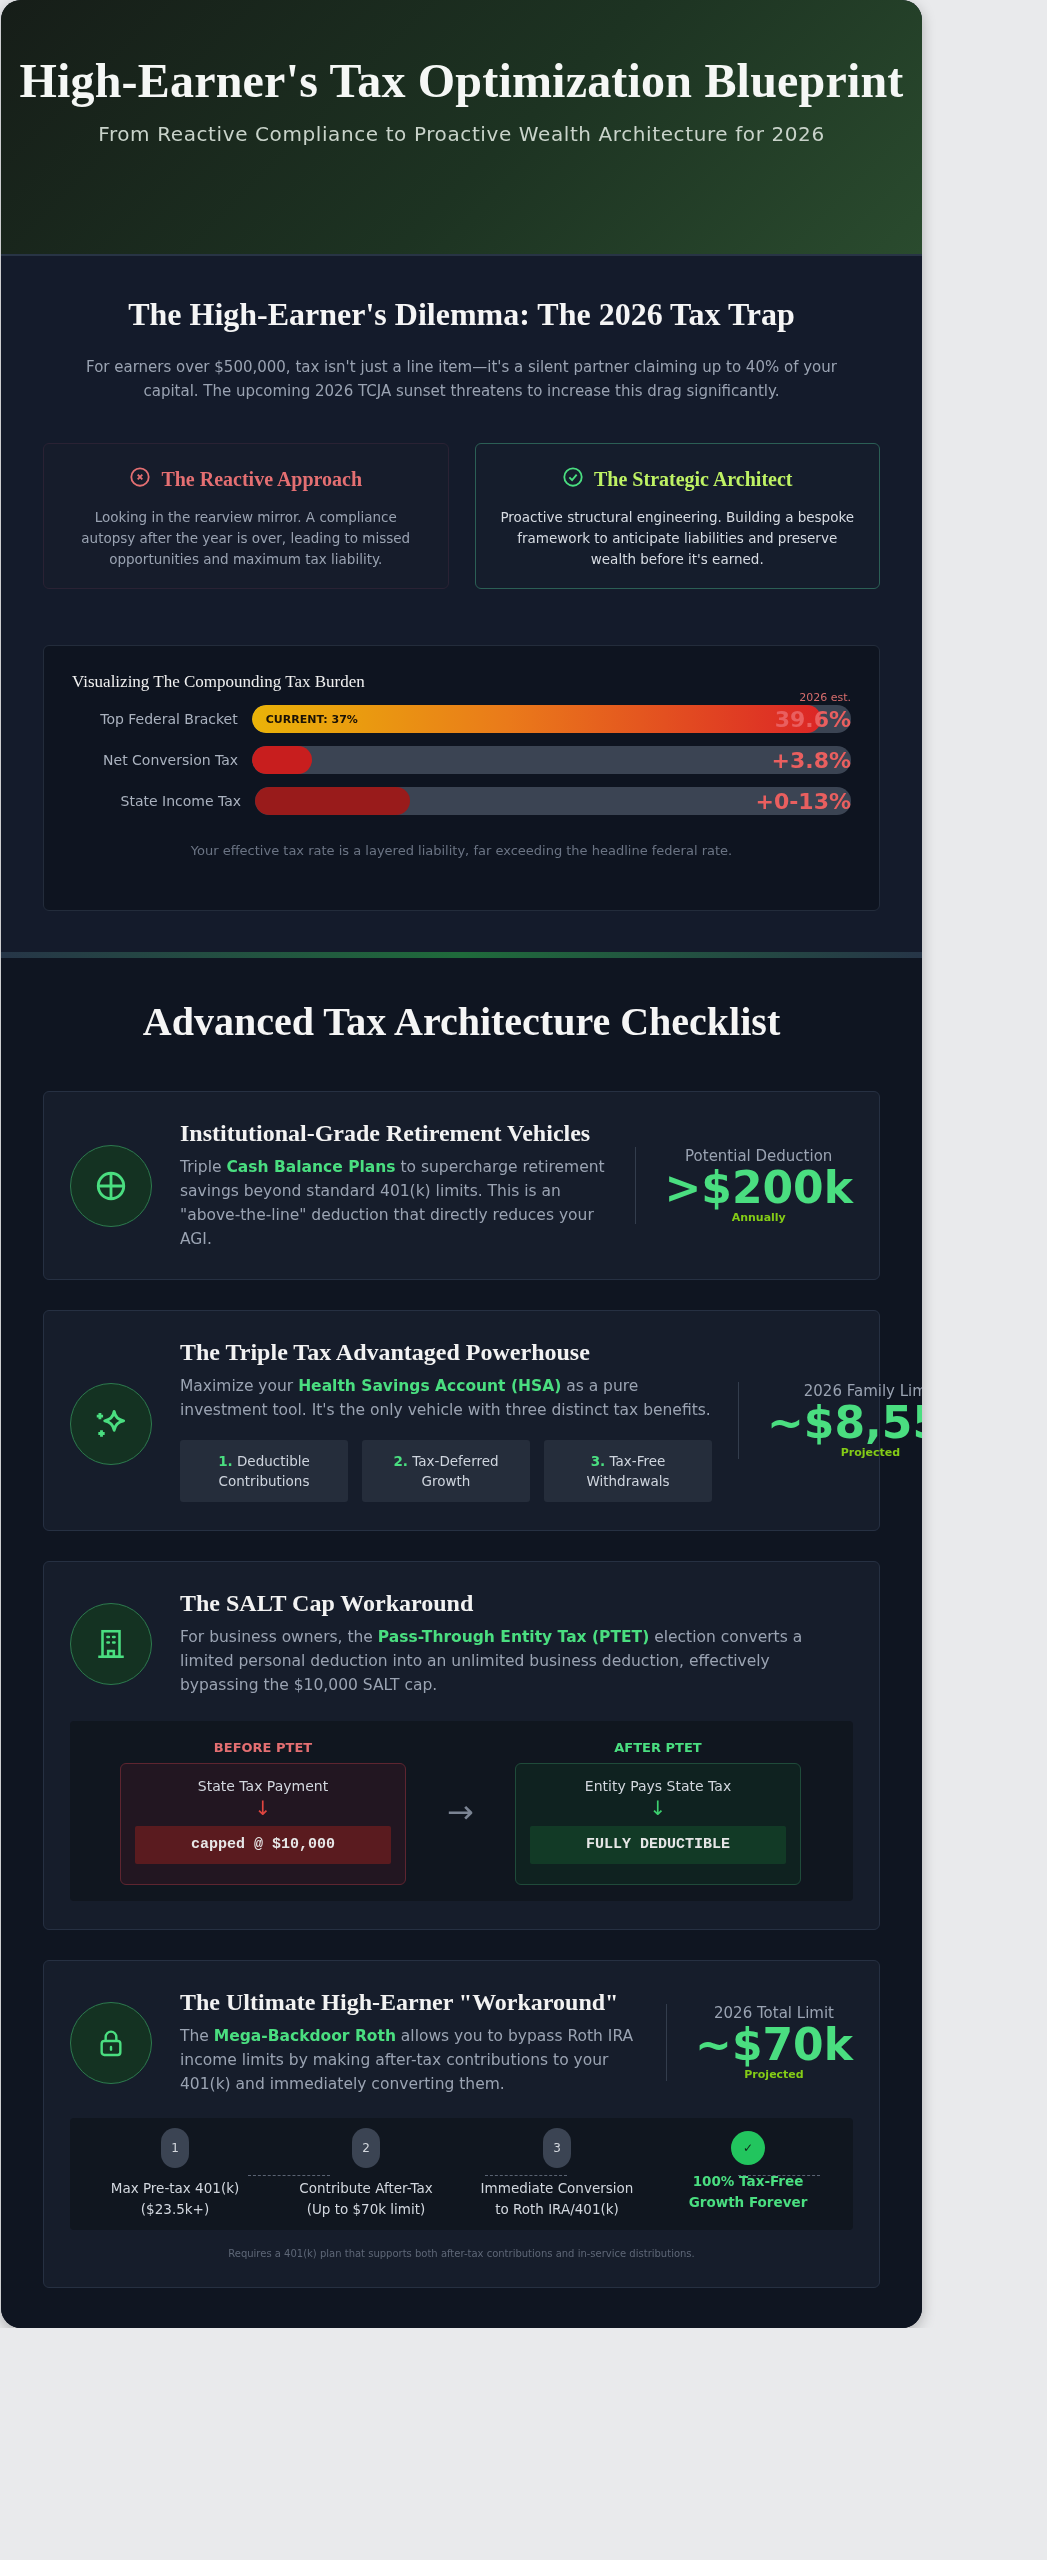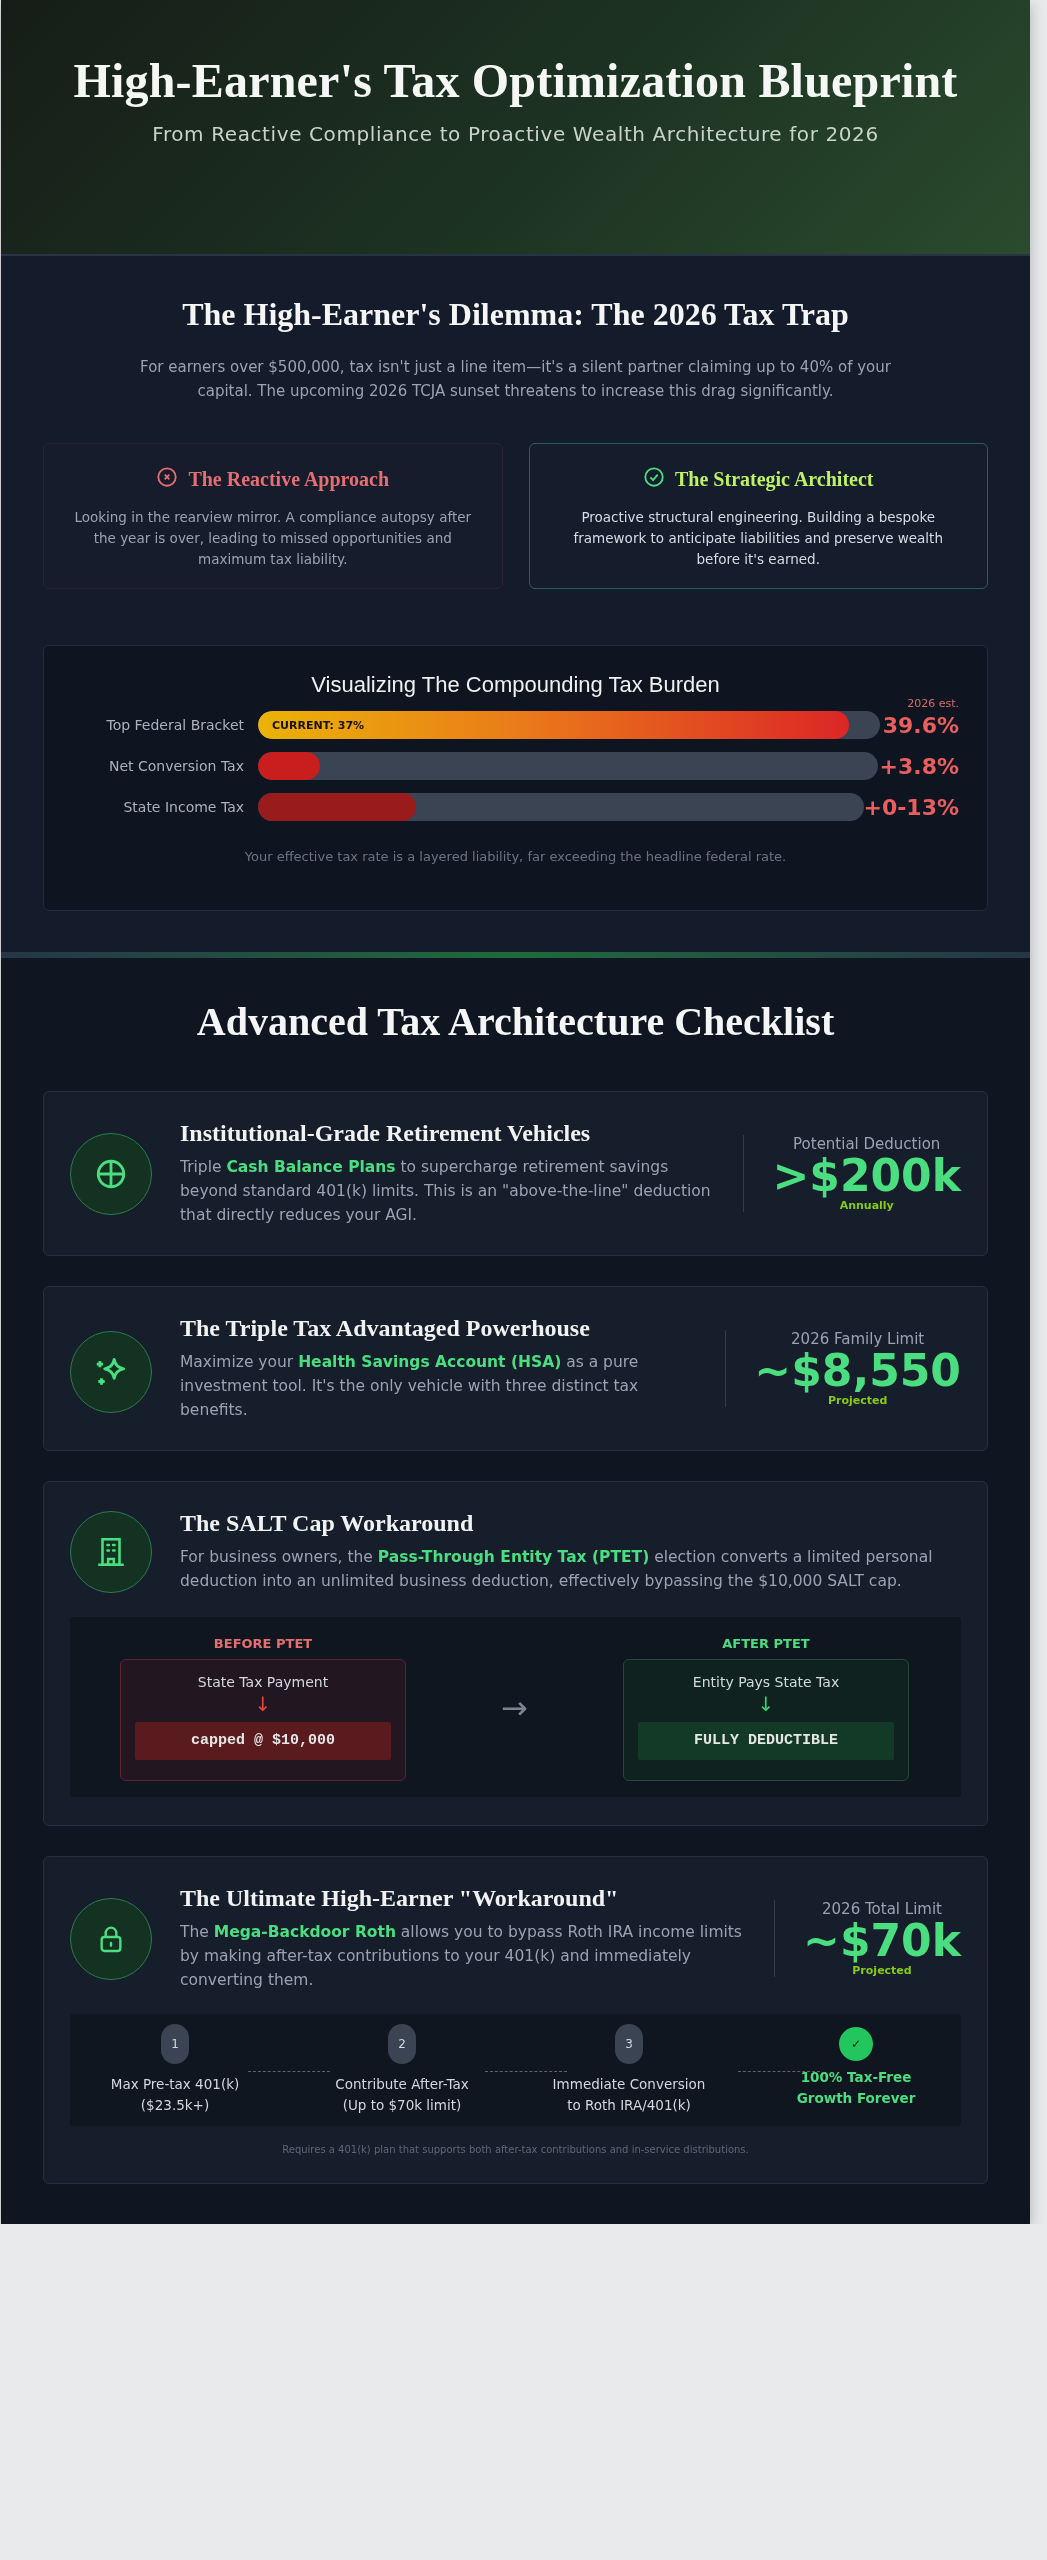--- a/index.html
+++ b/index.html
@@ -1,18 +1,18 @@
 <!DOCTYPE html>
 <html><head>
 <meta charset="utf-8">
 <style>
   * { box-sizing: border-box; margin: 0; padding: 0; }
   html, body { width: 1047px; background: #e9eaec; }
   body { font-family: "DejaVu Sans", sans-serif; color: #cbd5e1; }
-  .page { width: 1029px; margin: 0 0 0 1px; background: #111827; border-radius: 0; overflow: hidden; box-shadow: 0 4px 14px rgba(0,0,0,0.25); }
+  .page { width: 921px; margin: 0 0 0 1px; background: #111827; border-radius: 20px; overflow: hidden; box-shadow: 0 4px 14px rgba(0,0,0,0.25); }
 
   
   .hero { height: 256px; background: linear-gradient(135deg, #161d18 0%, #1d3322 55%, #2a4b2e 100%); text-align: center; padding-top: 56px; border-bottom: 2px solid #283445; }
   .hero h1 { font-family: "Liberation Serif", serif; font-weight: bold; font-size: 48px; line-height: 50px; color: #f5f7f5; letter-spacing: 0.2px; }
   .hero .sub { margin-top: 16px; font-size: 20px; color: #c9d3ca; letter-spacing: 0.6px; }
 
   
   .dilemma { background: #141b2b; padding: 40px 42px 40px 42px; height: 696px; }
   .section-h2 { font-family: "Liberation Serif", serif; font-weight: bold; font-size: 32px; text-align: center; color: #f5f5f5; }
   .lead { margin: 22px auto 0; width: 760px; text-align: center; font-size: 15px; line-height: 24px; color: #9aa3b2; }
@@ -21,21 +21,21 @@
   .cmp-card.bad { background: #161c2b; border: 1px solid #2a2234; text-align: center; }
   .cmp-card.good { background: #151d2c; border: 1px solid #2b5f55; }
   .cmp-title { display: flex; align-items: center; justify-content: center; gap: 10px; font-family: "Liberation Serif", serif; font-weight: bold; font-size: 20px; }
   .cmp-card.bad .cmp-title { color: #e46f72; }
   .cmp-card.good .cmp-title { color: #bef264; }
   .cmp-body { margin-top: 14px; font-size: 13.5px; line-height: 21px; }
   .cmp-card.bad .cmp-body { color: #9aa3b2; }
   .cmp-card.good .cmp-body { color: #d7dce3; }
 
   .chart-card { margin-top: 56px; background: #0e1420; border: 1px solid #232c3b; border-radius: 6px; height: 266px; padding: 26px 28px; }
-  .chart-title { font-family: Liberation Sans, sans-serif; font-size: 22px; text-align: center; color: #f0f0f0; }
+  .chart-title { font-family: Liberation Serif, serif; font-size: 17px; text-align: left; color: #f0f0f0; }
   .bar-row { display: flex; align-items: center; height: 28px; margin-top: 13px; position: relative; }
   .bar-row:first-of-type { margin-top: 24px; }
   .bar-label { width: 186px; text-align: right; padding-right: 14px; font-size: 14px; color: #aab2bf; }
   .bar-track { height: 28px; background: #3b4453; border-radius: 14px; position: relative; overflow: hidden; }
   .bar-fill { position: absolute; left: 0; top: 0; bottom: 0; border-radius: 14px; display: flex; align-items: center; padding-left: 14px; font-size: 11px; font-weight: bold; color: #1a1206; }
   .bar-value { position: absolute; right: 0; font-weight: bold; font-size: 22px; color: #e95f5f; }
   .bar-est { position: absolute; right: 0; top: -14px; font-size: 11px; color: #d66c6c; }
   .chart-foot { margin-top: 28px; text-align: center; font-size: 13px; color: #6b7484; }
 
   .divider { height: 6px; background: linear-gradient(90deg, #263547 0%, #1f6b3b 50%, #263547 100%); }
@@ -196,20 +196,25 @@
       <div class="item-row">
         <div class="icon-circle" style="margin-top:6px;">
           <svg width="38" height="38" viewBox="0 0 24 24" fill="none" stroke="#4ade80" stroke-width="1.8" stroke-linejoin="round">
               <path d="M14 4c.6 3.6 2.4 5.4 6 6-3.6.6-5.4 2.4-6 6-.6-3.6-2.4-5.4-6-6 3.6-.6 5.4-2.4 6-6z"></path>
               <path d="M5 5v4M3 7h4M6 16v4M4 18h4"></path>
             </svg>
         </div>
         <div class="item-main">
           <div class="item-title">The Triple Tax Advantaged Powerhouse</div>
           <p class="item-desc"><span>Maximize your </span><span class="hl">Health Savings Account (HSA)</span><span> as a pure investment tool. It's the only vehicle with three distinct tax benefits.</span></p>
+          <div class="benefits">
+            <div class="benefit"><span class="num">1.</span> <span>Deductible</span><br><span>Contributions</span></div>
+            <div class="benefit"><span class="num">2.</span> <span>Tax-Deferred</span><br><span>Growth</span></div>
+            <div class="benefit"><span class="num">3.</span> <span>Tax-Free</span><br><span>Withdrawals</span></div>
+          </div>
         </div>
         <div class="stat">
           <div class="stat-label">2026 Family Limit</div>
           <div class="stat-value">~$8,550</div>
           <div class="stat-note">Projected</div>
         </div>
       </div>
     </div>
 
     <div class="item-card">

